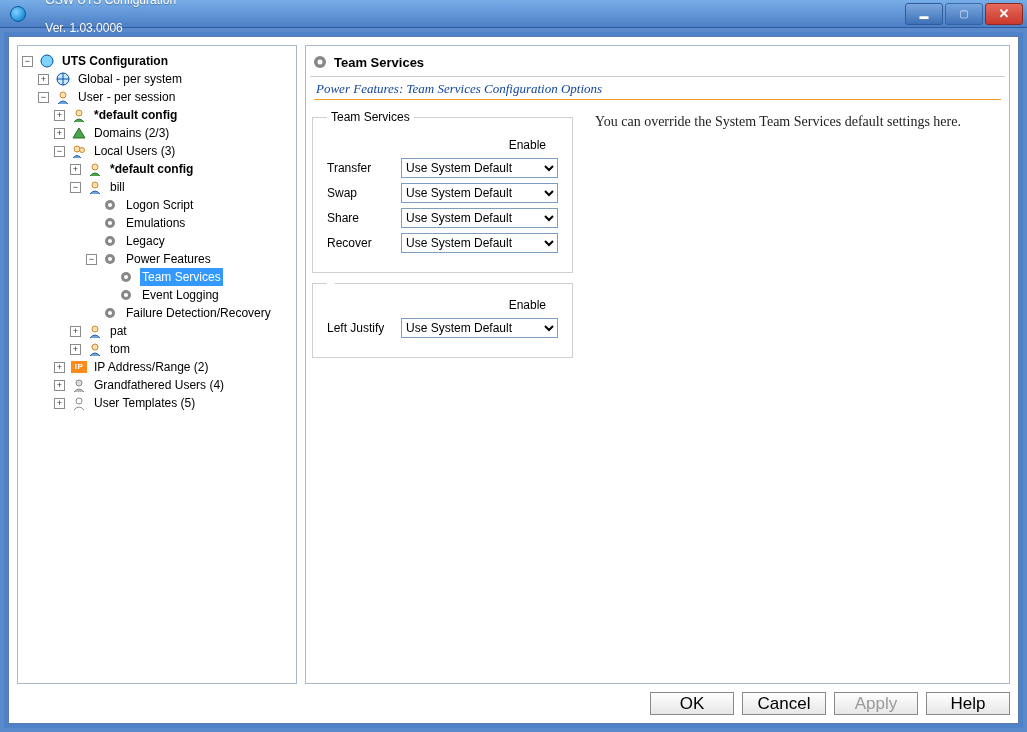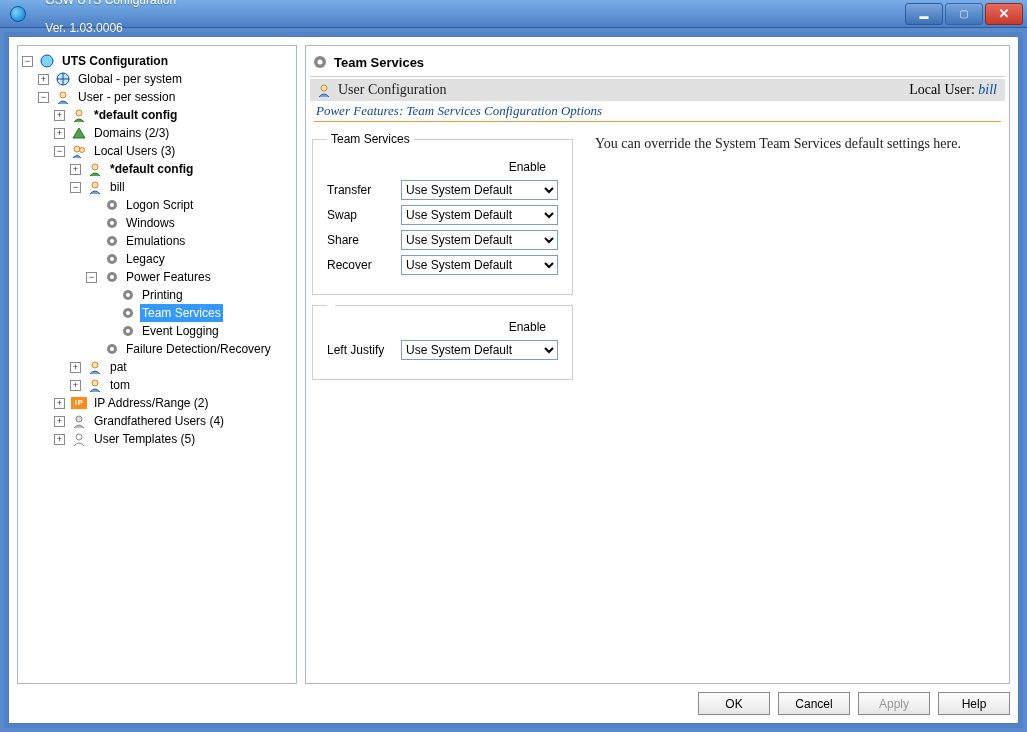--- a/index.html
+++ b/index.html
@@ -27,21 +27,21 @@
   .tree-pane { width:280px; border:1px solid #a9b9cc; padding:6px 4px; overflow:auto; }
   .main-pane { flex:1; border:1px solid #a9b9cc; padding:4px; display:flex; flex-direction:column; overflow:auto; }
 
   
   .tree ul { list-style:none; margin:0; padding-left:16px; }
   .tree > ul { padding-left:0; }
   .tree li { white-space:nowrap; line-height:18px; display:block; }
   .tree .row { display:flex; align-items:center; gap:2px; padding:0;}
   .tree .row .pm { width:11px; height:11px; border:1px solid #8a8a8a; background:#fff; font-size:9px; line-height:9px; display:flex; align-items:center; justify-content:center; color:#333; margin-right:4px; flex:0 0 auto;}
   .tree .row .pm.blank { border:none; background:none; }
-  .tree .row .ico { width:16px; height:16px; display:flex; align-items:center; justify-content:flex-end; margin-right:3px; flex:0 0 auto;}
+  .tree .row .ico { width:16px; height:16px; display:flex; align-items:center; justify-content:flex-start; margin-right:3px; flex:0 0 auto;}
   .tree .row .label { padding:0 2px; }
   .tree .row .label.bold { font-weight:bold; }
   .tree .row .label.mono { font-family: Liberation Sans, sans-serif; font-size: 12px;}
   .tree .row .label.selected { background:#3399ff; color:#fff; }
 
   
   .ic-gear svg, .ic-user svg, .ic-globe svg, .ic-ux svg, .ic-tri svg, .ic-ip, .ic-gf svg, .ic-tpl svg { display:block; }
 
   
   .main-header { display:flex; align-items:center; gap:6px; padding:4px 2px;}
@@ -62,21 +62,21 @@
 
   fieldset.group { border:1px solid #cfcfcf; padding:8px 14px 14px 14px; width:240px;}
   fieldset.group legend { padding:0 4px; }
   fieldset.group .hdr-enable { text-align:right; padding-right:4px; margin:6px 8px 6px 0;}
   .form-row { display:flex; align-items:center; margin:5px 0;}
   .form-row .flabel { width:74px; }
   .form-row select { width:157px; height:20px; border:1px solid #7b9ec2; font-family:Tahoma,sans-serif; font-size:12px; background:#fff;}
 
   
   .button-bar { display:flex; gap:8px; justify-content:flex-end; padding-top:8px;}
-  .button-bar button { width:72px; height:23px; border:1px solid #8a8a8a; background:linear-gradient(to bottom,#fff,#e6e6e6); font-family:Tahoma,sans-serif; font-size:12px;}
+  .button-bar button { width:84px; height:23px; border:1px solid #8a8a8a; background:linear-gradient(to bottom,#fff,#e6e6e6); font-family:Tahoma,sans-serif; font-size:17px;}
   .button-bar button.disabled { color:#999; }
   .ic-ip-box { width:16px; height:12px; background:#ff8c1a; color:#fff; font-size:8px; font-weight:bold; display:flex; align-items:center; justify-content:center; letter-spacing:0.5px;}
 </style>
 </head>
 <body>
 
 <div class="titlebar">
   <div class="app-icon"></div>
   <span class="title-text">
     <span>GSW UTS Configuration</span>
@@ -204,32 +204,20 @@
                             </li>
                     <li>
                               <div class="row">
                                 <div class="pm blank"></div>
                                 <div class="ico">
                                   <svg width="14" height="14">
                                     <circle cx="7" cy="7" r="5" fill="#888"></circle>
                                     <circle cx="7" cy="7" r="2" fill="#fff"></circle>
                                   </svg>
                                 </div>
-                                <span class="label">Windows</span>
-                              </div>
-                            </li>
-                    <li>
-                              <div class="row">
-                                <div class="pm blank"></div>
-                                <div class="ico">
-                                  <svg width="14" height="14">
-                                    <circle cx="7" cy="7" r="5" fill="#888"></circle>
-                                    <circle cx="7" cy="7" r="2" fill="#fff"></circle>
-                                  </svg>
-                                </div>
                                 <span class="label">Emulations</span>
                               </div>
                             </li>
                     <li>
                               <div class="row">
                                 <div class="pm blank"></div>
                                 <div class="ico">
                                   <svg width="14" height="14">
                                     <circle cx="7" cy="7" r="5" fill="#888"></circle>
                                     <circle cx="7" cy="7" r="2" fill="#fff"></circle>
@@ -243,32 +231,20 @@
                       <div class="pm">−</div>
                       <div class="ico">
                                   <svg width="14" height="14">
                                     <circle cx="7" cy="7" r="5" fill="#888"></circle>
                                     <circle cx="7" cy="7" r="2" fill="#fff"></circle>
                                   </svg>
                                 </div>
                       <span class="label">Power Features</span>
                     </div>
                     <ul>
-                      <li>
-                                  <div class="row">
-                                    <div class="pm blank"></div>
-                                    <div class="ico">
-                                      <svg width="14" height="14">
-                                        <circle cx="7" cy="7" r="5" fill="#888"></circle>
-                                        <circle cx="7" cy="7" r="2" fill="#fff"></circle>
-                                      </svg>
-                                    </div>
-                                    <span class="label">Printing</span>
-                                  </div>
-                                </li>
                       <li>
                                   <div class="row">
                                     <div class="pm blank"></div>
                                     <div class="ico">
                                       <svg width="14" height="14">
                                         <circle cx="7" cy="7" r="5" fill="#888"></circle>
                                         <circle cx="7" cy="7" r="2" fill="#fff"></circle>
                                       </svg>
                                     </div>
                                     <span class="label selected">Team Services</span>
@@ -372,31 +348,20 @@
         <div class="main-header">
           <div class="ico">
               <svg width="16" height="16">
                 <circle cx="8" cy="8" r="6" fill="#888"></circle>
                 <circle cx="8" cy="8" r="2.5" fill="#fff"></circle>
               </svg>
             </div>
           <div class="ttl">Team Services</div>
         </div>
         <div class="seprow"></div>
-        <div class="userconf-row">
-          <div class="ico">
-              <svg width="16" height="16">
-                <circle cx="8" cy="6" r="3" fill="#ffe0b3" stroke="#cc8a2e"></circle>
-                <path d="M3 15 Q8 9 13 15" fill="#6aa6e2" stroke="#2e5c9e"></path>
-              </svg>
-            </div>
-          <div class="lbl">User Configuration</div>
-          <div class="spacer"></div>
-          <div class="localuser"><span>Local User: </span><span class="uname">bill</span></div>
-        </div>
         <div class="subtitle">Power Features: Team Services Configuration Options</div>
         <div class="orange-rule"></div>
 
         <div class="panel-row">
           <div>
             <fieldset class="group">
               <legend>Team Services</legend>
               <div class="hdr-enable">Enable</div>
               <div class="form-row">
                 <div class="flabel">Transfer</div>

